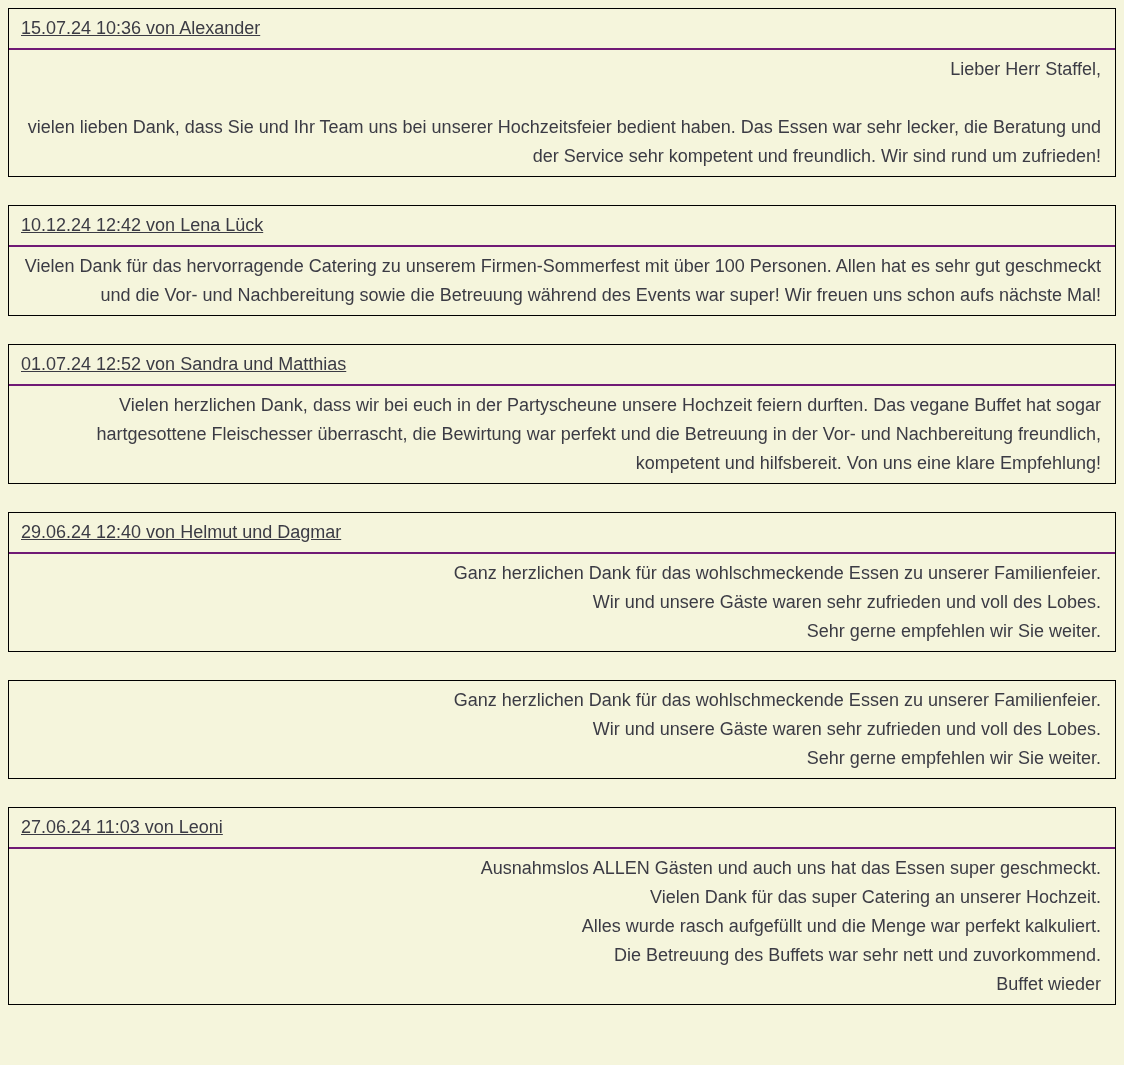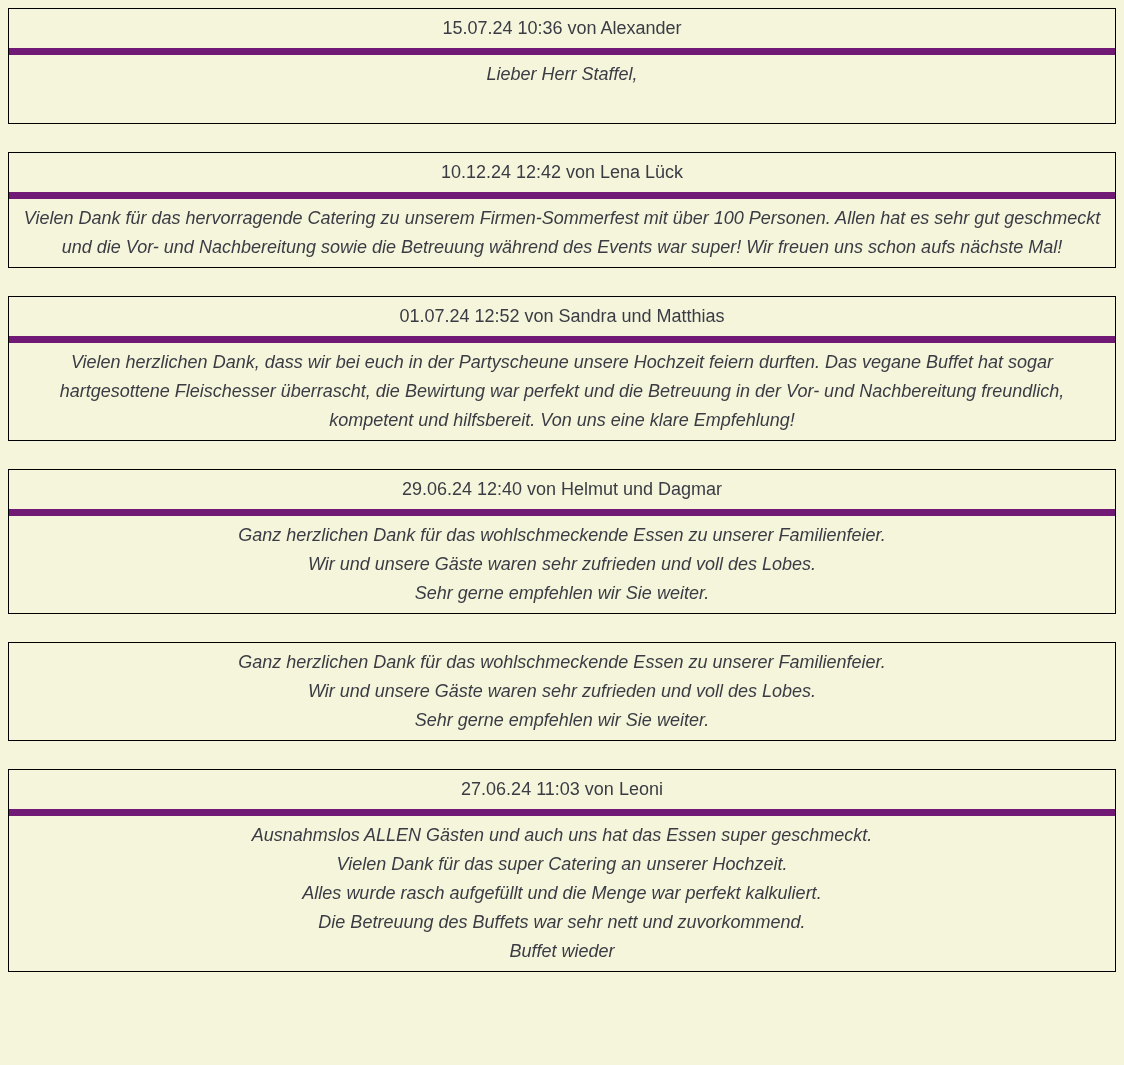--- a/index.html
+++ b/index.html
@@ -14,46 +14,46 @@
   }
   .entry {
     border: 1px solid #000000;
     margin-bottom: 28px;
     background: #f5f5dc;
   }
   .entry:last-child {
     margin-bottom: 8px;
   }
   .entry-header {
-    border-bottom: 7px solid #701a75;
-    text-align: center;
+    border-bottom: 2px solid #701a75;
     padding: 5px 12px;
     line-height: 29px;
+    text-decoration: underline;
   }
   .entry-body {
-    text-align: center;
+    text-align: right;
     padding: 5px 14px;
     line-height: 29px;
-    font-style: italic;
   }
   .entry-line {
     min-height: 29px;
   }
 </style>
 </head>
 <body>
 
 <main id="guestbook">
   <section class="entry">
     <header class="entry-header">
       <span class="entry-header-text">15.07.24 10:36 von Alexander</span>
     </header>
     <div class="entry-body">
         <div class="entry-line">Lieber Herr Staffel,</div>
         <div class="entry-line">&nbsp;</div>
+        <div class="entry-line">vielen lieben Dank, dass Sie und Ihr Team uns bei unserer Hochzeitsfeier bedient haben. Das Essen war sehr lecker, die Beratung und der Service sehr kompetent und freundlich. Wir sind rund um zufrieden!</div>
       </div>
   </section>
 
   <section class="entry">
     <header class="entry-header">
       <span class="entry-header-text">10.12.24 12:42 von Lena Lück</span>
     </header>
     <div class="entry-body">
         <div class="entry-line">Vielen Dank für das hervorragende Catering zu unserem Firmen-Sommerfest mit über 100 Personen. Allen hat es sehr gut geschmeckt und die Vor- und Nachbereitung sowie die Betreuung während des Events war super! Wir freuen uns schon aufs nächste Mal!</div>
       </div>

